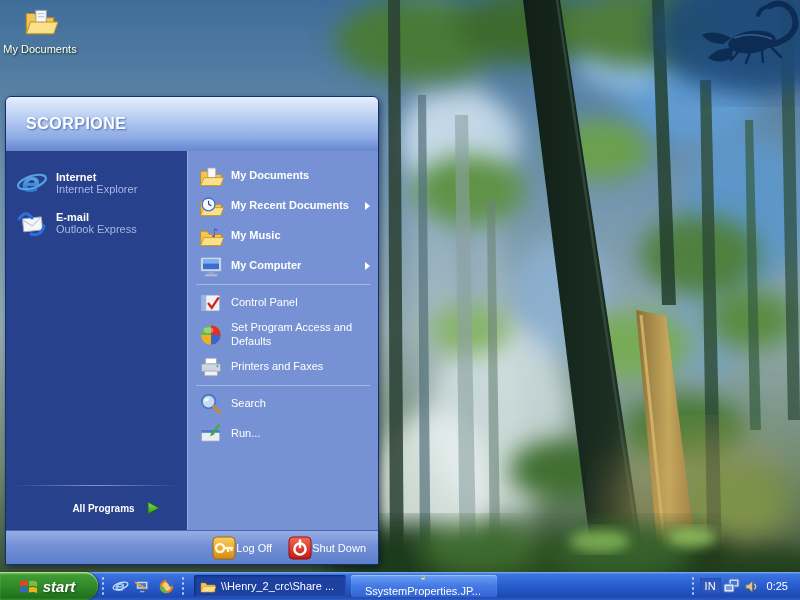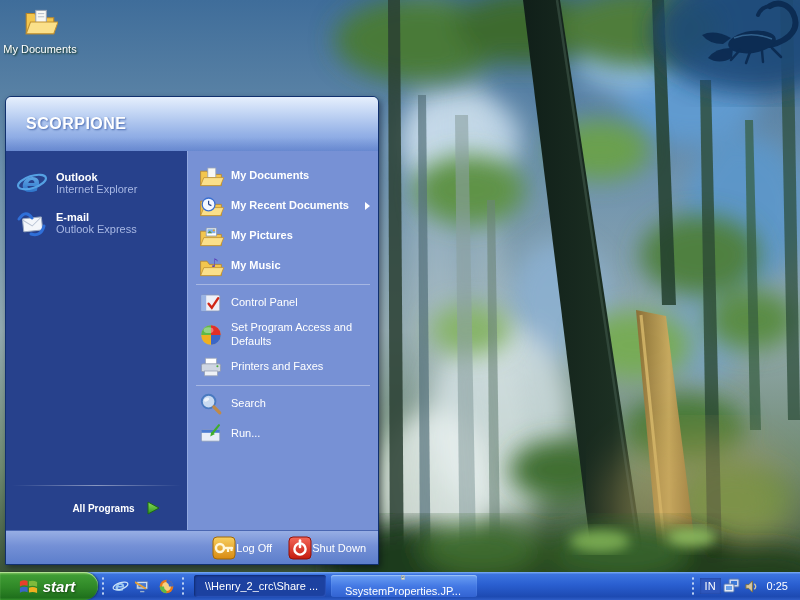--- a/index.html
+++ b/index.html
@@ -67,21 +67,21 @@
     text-shadow:1px 1px 2px #1a4a14; padding-right:4px; }
   .ql-handle, .tray-handle { width:4px; height:20px; margin:0 3px;
     background-image:radial-gradient(circle, #bcd2f4 1px, rgba(0,0,0,0) 1.3px);
     background-size:4px 5px; cursor:grab; }
   .quick-launch { display:flex; align-items:center; gap:3px; padding:0 2px; }
   .ql-icon { width:20px; height:20px; display:flex; align-items:center; justify-content:center; cursor:pointer; }
 
   .task-buttons { display:flex; align-items:center; gap:5px; margin-left:6px; }
   .task-btn { height:22px; border-radius:3px; display:flex; align-items:center; gap:5px;
     padding:0 8px 0 6px; font-size:11px; color:#fff; cursor:pointer; white-space:nowrap; overflow:hidden; }
-  .task-btn.active { width:132px; background:#1c41a0;
+  .task-btn.active { width:152px; background:#1c41a0;
     box-shadow:inset 1px 1px 2px #102a70, inset -1px -1px 1px #2d55bc; }
   .task-btn.inactive { width:146px; background:linear-gradient(to bottom,#6ba0f4 0%,#4479e4 50%,#3263d2 100%);
     box-shadow:inset 0 1px 1px #9cc2f8;flex-direction:column; }
 
   .tray { margin-left:auto; display:flex; align-items:center; gap:2px; padding-right:8px; height:100%; }
   .lang-badge { background:#2e56bc; color:#fff; font-size:11px; padding:2px 5px; cursor:pointer;
     box-shadow:inset 0 0 2px #1a3a90; }
   .tray-icon { width:18px; height:16px; display:flex; align-items:center; justify-content:center; cursor:pointer; }
   .clock { color:#fff; font-size:11px; padding:0 4px; cursor:default; }
 </style>
@@ -226,21 +226,21 @@
             <defs>
                 <linearGradient id="ieg" x1="0" y1="0" x2="0" y2="1">
               <stop offset="0" stop-color="#7fc8f4"></stop>
                   <stop offset="1" stop-color="#1a5fc0"></stop>
                 </linearGradient>
               </defs>
             <text x="15" y="25" font-size="27" font-weight="bold" font-style="italic" fill="url(#ieg)" text-anchor="middle" font-family="DejaVu Sans, sans-serif">e</text>
             <ellipse cx="16" cy="15" rx="14.5" ry="6" fill="none" stroke="#57a6e8" stroke-width="2.2" transform="rotate(-18 16 15)" opacity=".95"></ellipse>
           </svg>
           <div class="txt">
-            <div class="t1">Outlook</div>
+            <div class="t1">Internet</div>
             <div class="t2">Internet Explorer</div>
           </div>
         </div>
 
         <div class="big-item">
           <svg width="32" height="32" viewBox="0 0 32 32">
             <rect x="7" y="11" width="19" height="13" rx="1" fill="#f4f6fa" stroke="#9aa8c0" transform="rotate(-6 16 17)"></rect>
             <path d="M7,12 L16,19 L26,11" fill="none" stroke="#b8c2d4" transform="rotate(-6 16 17)"></path>
             <path d="M3,12 q7,-10 13,-1" fill="none" stroke="#2f6fd8" stroke-width="3" stroke-linecap="round"></path>
             <path d="M15,27 q10,3 13,-8" fill="none" stroke="#2f6fd8" stroke-width="3" stroke-linecap="round"></path>
@@ -284,41 +284,41 @@
             <path d="M3,9 h8 l3,4 h15 v14 h-26 Z" fill="#f3c64e" stroke="#b8862a"></path>
             <path d="M3,27 l4,-10 h25 l-4,10 Z" fill="#fbe08a" stroke="#c09030"></path>
             <circle cx="13" cy="13" r="8" fill="#f4f8ff" stroke="#3a6fd0" stroke-width="1.6"></circle>
             <line x1="13" y1="13" x2="13" y2="8.5" stroke="#28488a" stroke-width="1.5"></line>
             <line x1="13" y1="13" x2="16.5" y2="14.5" stroke="#28488a" stroke-width="1.5"></line>
           </svg>
           <div class="mi-label">My Recent Documents</div>
           <div class="arrow-r"></div>
         </div>
 
-        <div class="menu-item bold">
-          <svg width="26" height="24" viewBox="0 0 32 30">
-            <path d="M3,9 h8 l3,4 h15 v14 h-26 Z" fill="#f3c64e" stroke="#b8862a"></path>
-            <rect x="10" y="5" width="13" height="10" fill="#fff" stroke="#8898b0"></rect>
-            <rect x="11.5" y="6.5" width="10" height="5" fill="#7fb0e8"></rect>
-            <path d="M11.5,11.5 l3,-3 3,3 Z" fill="#5a9448"></path>
-            <circle cx="19.5" cy="8" r="1.2" fill="#f0a020"></circle>
-            <path d="M3,27 l4,-10 h25 l-4,10 Z" fill="#fbe08a" stroke="#c09030"></path>
-          </svg>
-          <div class="mi-label">My Pictures</div>
-        </div>
 
         <div class="menu-item bold">
           <svg width="26" height="24" viewBox="0 0 32 30">
             <path d="M3,9 h8 l3,4 h15 v14 h-26 Z" fill="#f3c64e" stroke="#b8862a"></path>
             <text x="16" y="16" font-size="15" fill="#5a40b8" font-family="DejaVu Sans, sans-serif">♪</text>
             <path d="M3,27 l4,-10 h25 l-4,10 Z" fill="#fbe08a" stroke="#c09030"></path>
           </svg>
           <div class="mi-label">My Music</div>
         </div>
 
+        <div class="menu-item bold">
+          <svg width="26" height="24" viewBox="0 0 32 30">
+            <rect x="3" y="4" width="26" height="18" rx="2" fill="#cdd8ee" stroke="#8094c0"></rect>
+            <rect x="6" y="7" width="20" height="12" fill="#3a6fd0"></rect>
+            <rect x="6" y="7" width="20" height="5" fill="#7fb0f0"></rect>
+            <rect x="12" y="23" width="8" height="2" fill="#9ab0cc"></rect>
+            <rect x="8" y="25" width="16" height="3" rx="1" fill="#b8c4dd" stroke="#8094c0"></rect>
+          </svg>
+          <div class="mi-label">My Computer</div>
+          <div class="arrow-r"></div>
+        </div>
 
         <div class="right-sep"></div>
 
         <div class="menu-item">
           <svg width="26" height="24" viewBox="0 0 32 30">
             <rect x="4" y="5" width="23" height="20" rx="2" fill="#eef1f8" stroke="#8898b8"></rect>
             <rect x="4" y="5" width="6" height="20" fill="#9ab4e4"></rect>
             <path d="M13,16 l4,5 8,-12" fill="none" stroke="#d02818" stroke-width="3" stroke-linecap="round"></path>
           </svg>
           <div class="mi-label">Control Panel</div>

